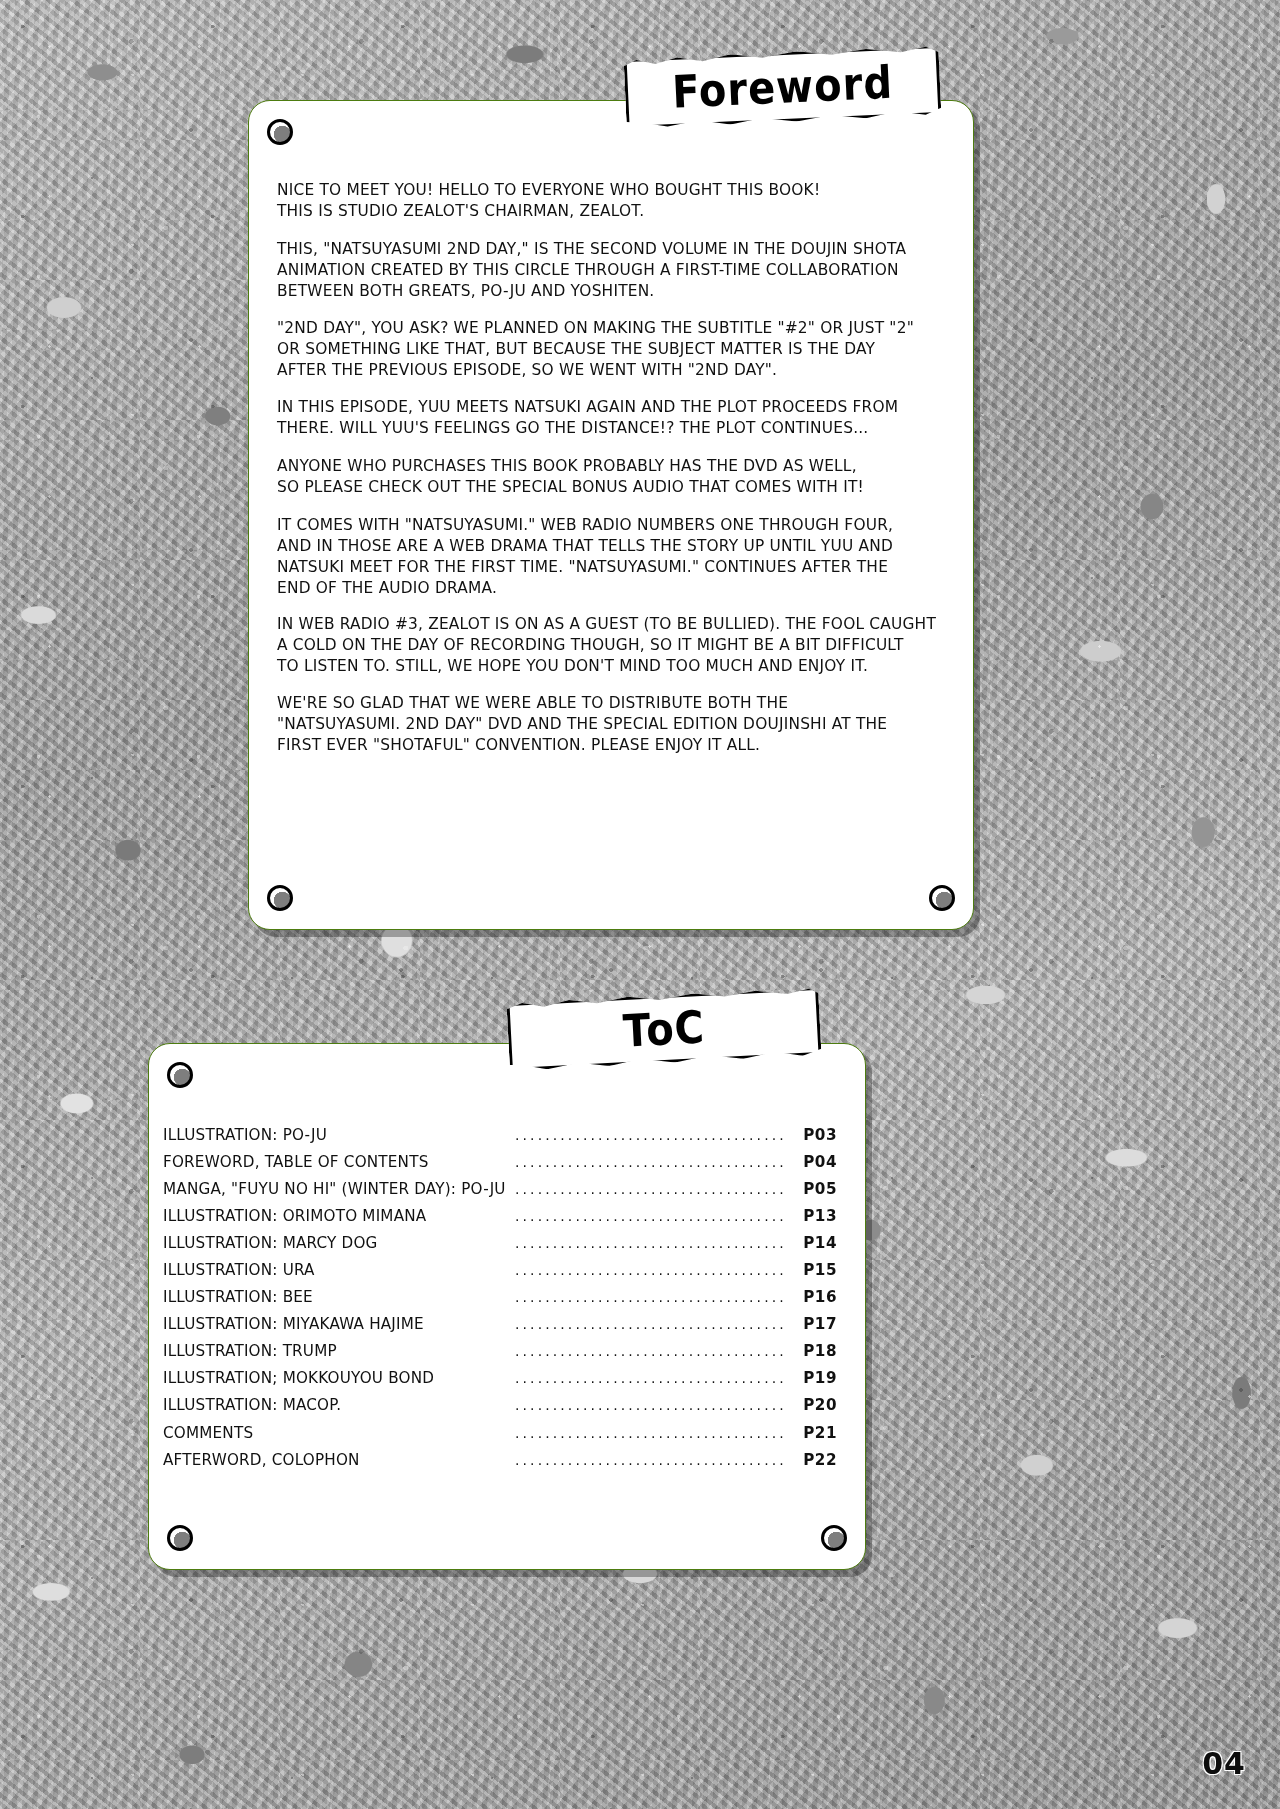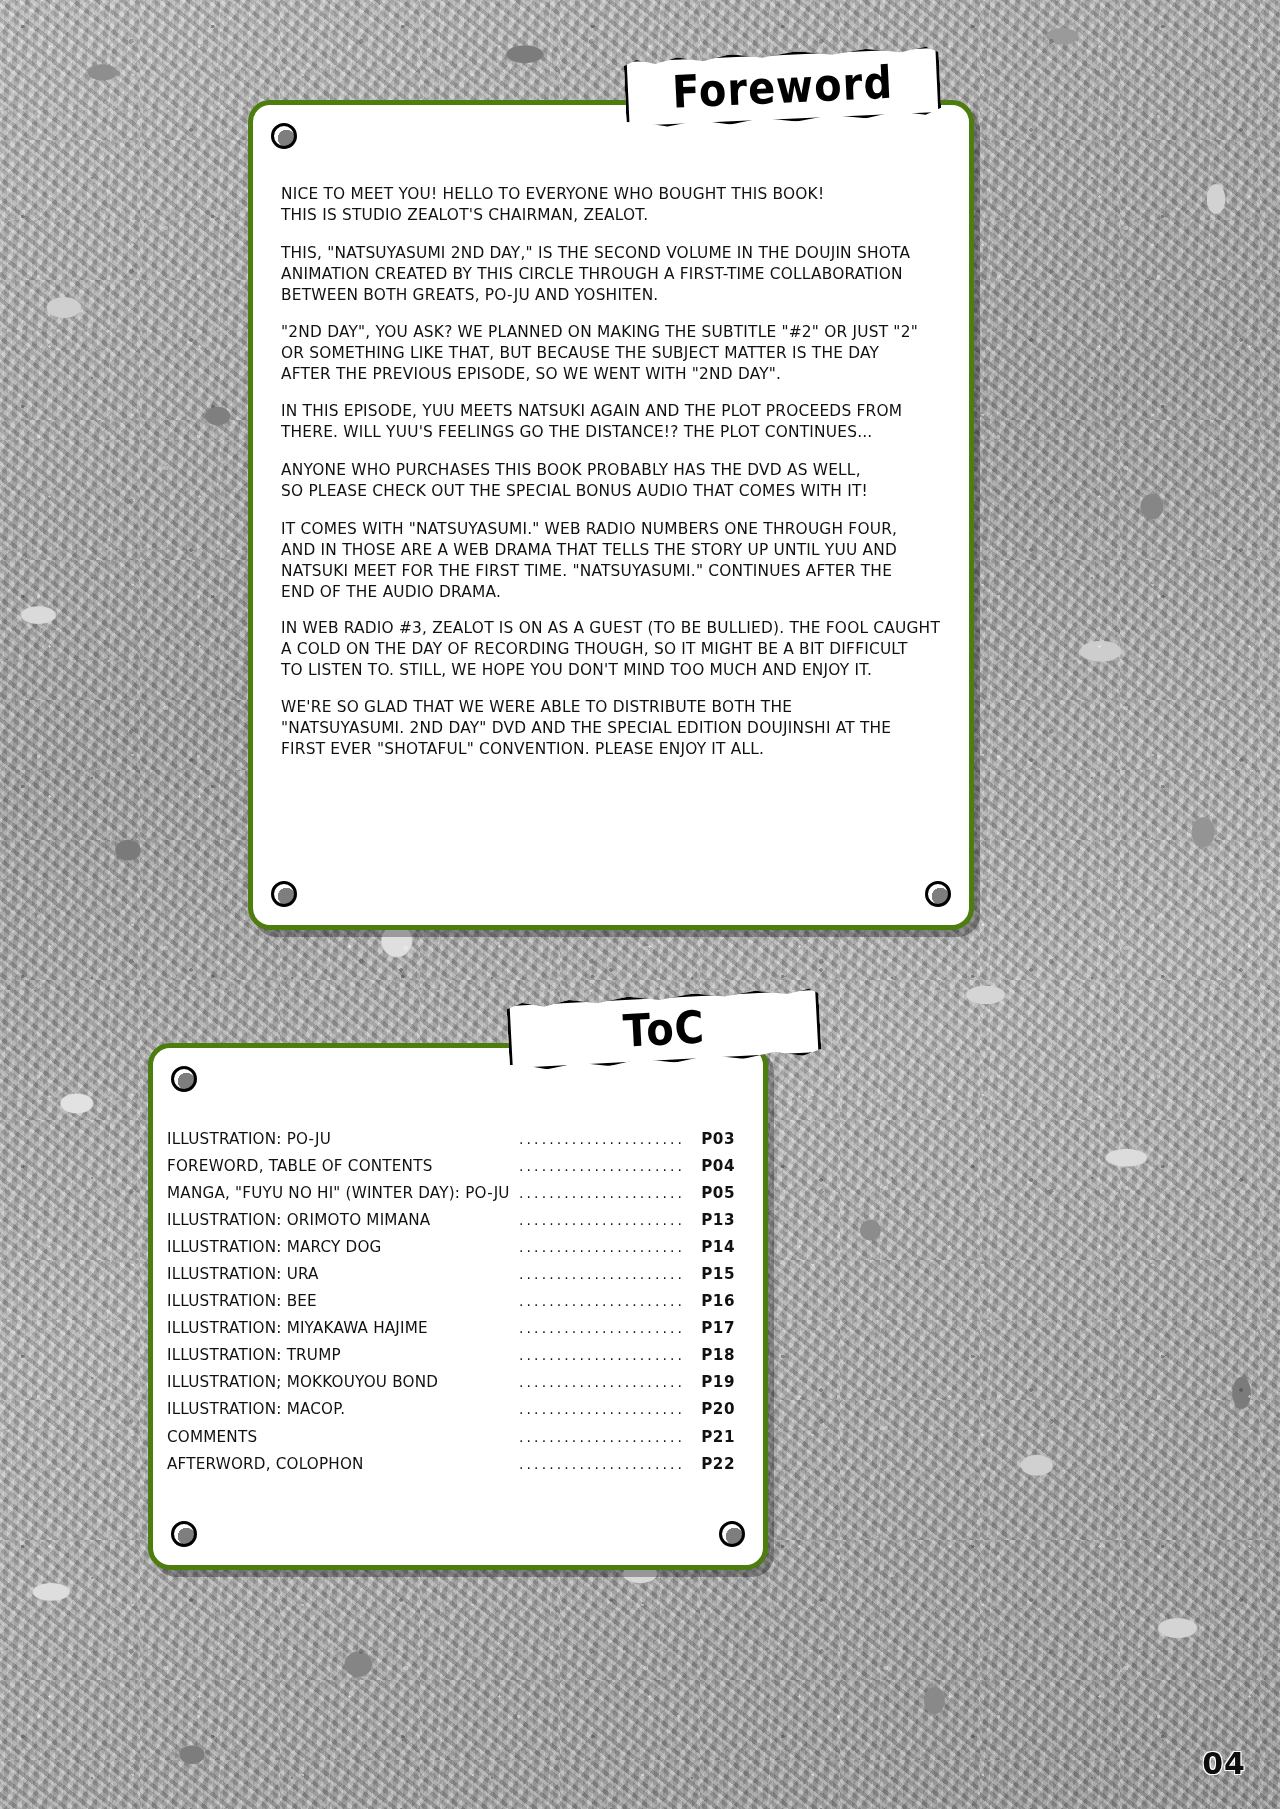--- a/index.html
+++ b/index.html
@@ -84,21 +84,21 @@
       radial-gradient(circle 4px at 69% 95%, rgba(245,245,245,.45) 0 60%, rgba(245,245,245,0) 62%);
     background-size: 190px 190px, 150px 150px, 230px 230px, 170px 170px, 210px 210px, 160px 160px, 200px 200px, 240px 240px;
     opacity: .85;
     pointer-events: none;
   }
 
   
   .panel {
     position: absolute;
     background: #ffffff;
-    border: 5px solid #4d7c0f;
+    border: 1px solid #4d7c0f;
     border-radius: 22px;
     box-shadow: 6px 7px 0 rgba(0,0,0,0.30);
     box-sizing: border-box;
   }
   .hole {
     position: absolute;
     width: 26px;
     height: 26px;
     border-radius: 50%;
     border: 3px solid #000;
@@ -179,21 +179,21 @@
     color: #111;
     white-space: pre-line;
     transform: scaleY(1.05);
     transform-origin: left top;
   }
 
   
   #toc-panel {
     left: 148px;
     top: 1043px;
-    width: 620px;
+    width: 718px;
     height: 527px;
     text-decoration: underline;
   }
   #toc-list {
     position: absolute;
     left: 14px;
     top: 78px;
     right: 28px;
   }
   .toc-row {

